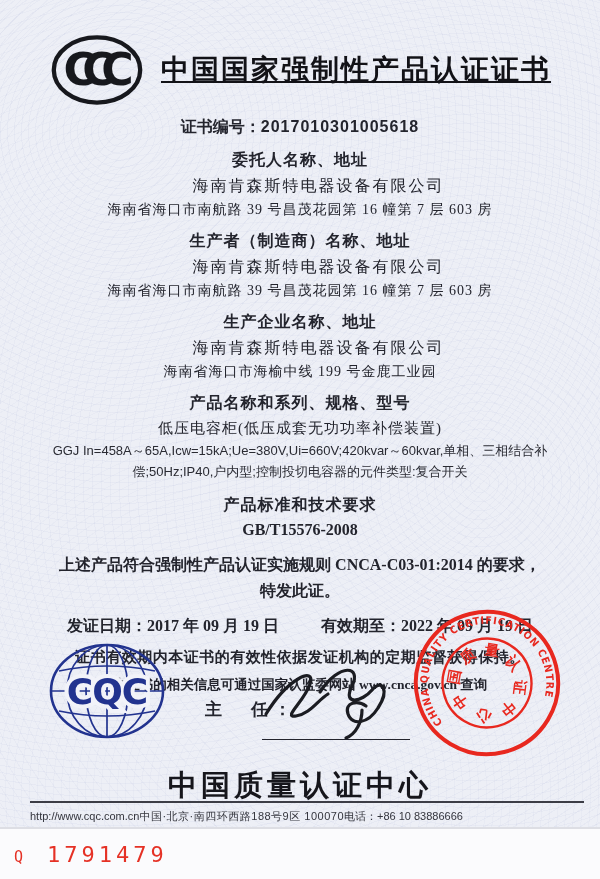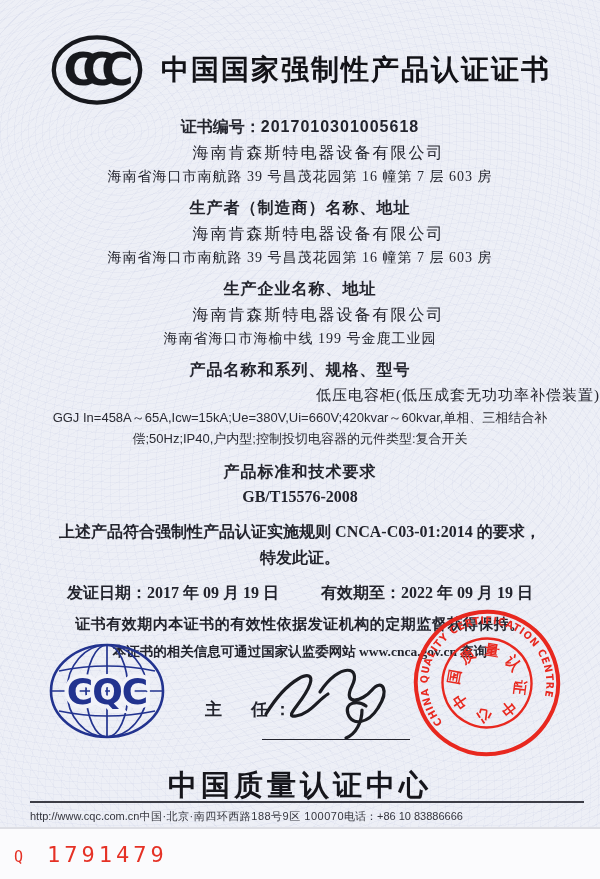--- a/index.html
+++ b/index.html
@@ -10,27 +10,27 @@
     background-image:
       repeating-radial-gradient(circle at 20% 15%, rgba(150,160,205,.08) 0 1px, transparent 1px 7px),
       repeating-radial-gradient(circle at 80% 55%, rgba(150,160,205,.07) 0 1px, transparent 1px 9px),
       repeating-radial-gradient(circle at 45% 90%, rgba(150,160,205,.06) 0 1px, transparent 1px 8px);
     font-family:"Liberation Serif","DejaVu Serif",serif;
     color:#23242d;
     overflow:hidden;
   }
   .header{display:flex;align-items:center;justify-content:center;gap:16px;padding-top:32px;}
   .ccc-logo{flex:0 0 auto;}
-  .doc-title{font-size:28px;font-weight:700;letter-spacing:2px;color:#121217;}
+  .doc-title{font-size:28px;font-weight:700;letter-spacing:2px;color:#121217;text-decoration:underline;}
   .cert-no{ text-align:center;margin-top:9px;font-size:16px;font-weight:700;}
   .cert-no .num{font-family:"Liberation Sans","DejaVu Sans",sans-serif;font-weight:700;letter-spacing:1px;}
   .sec-heading{text-align:center;font-size:16px;font-weight:700;margin-top:12px;letter-spacing:1px;}
   .sec-name{text-align:center;font-size:16px;margin-top:5px;letter-spacing:2px;padding-left:37px;}
   .sec-addr{text-align:center;font-size:14px;margin-top:4px;letter-spacing:1px;}
-  .sec-product{text-align:right;font-size:15px;margin-top:5px;letter-spacing:1px;}
+  .sec-product{text-align:center;font-size:15px;margin-top:5px;letter-spacing:1px;}
   .sec-spec{width:500px;margin:3px auto 0;text-align:center;font-size:13px;line-height:1.6;
     font-family:"Liberation Sans","DejaVu Sans",sans-serif;color:#2a2b33;}
   .sec-standard{text-align:center;font-size:16px;margin-top:5px;
     font-family:Liberation Serif, serif;font-weight:700;}
   .statement{width:520px;margin:13px auto 0;text-align:center;font-size:16px;font-weight:700;line-height:1.65;}
   .dates-row{display:flex;justify-content:center;gap:42px;margin-top:12px;font-size:16px;font-weight:700;}
   .validity-note{text-align:center;font-size:15px;font-weight:700;margin-top:11px;letter-spacing:.5px;}
   .info-note{text-align:center;font-size:13.5px;font-weight:700;margin-top:9px;}
   .cqc-logo{position:absolute;left:46px;top:640px;}
   .director-block{position:absolute;left:200px;top:652px;width:215px;height:95px;}
@@ -60,20 +60,21 @@
       <text x="15" y="55" font-family="DejaVu Sans, sans-serif" font-size="46" font-weight="bold" fill="#17181d" letter-spacing="-14">CCC</text>
     </svg>
     <div class="doc-title">中国国家强制性产品认证证书</div>
   </div>
 
   <div class="cert-no">
     <span>证书编号：</span><span class="num">2017010301005618</span>
   </div>
 
   <div>
+    <div class="sec-heading">委托人名称、地址</div>
     <div class="sec-name">海南肯森斯特电器设备有限公司</div>
     <div class="sec-addr">海南省海口市南航路 39 号昌茂花园第 16 幢第 7 层 603 房</div>
   </div>
 
   <div>
     <div class="sec-heading">生产者（制造商）名称、地址</div>
     <div class="sec-name">海南肯森斯特电器设备有限公司</div>
     <div class="sec-addr">海南省海口市南航路 39 号昌茂花园第 16 幢第 7 层 603 房</div>
   </div>
 

